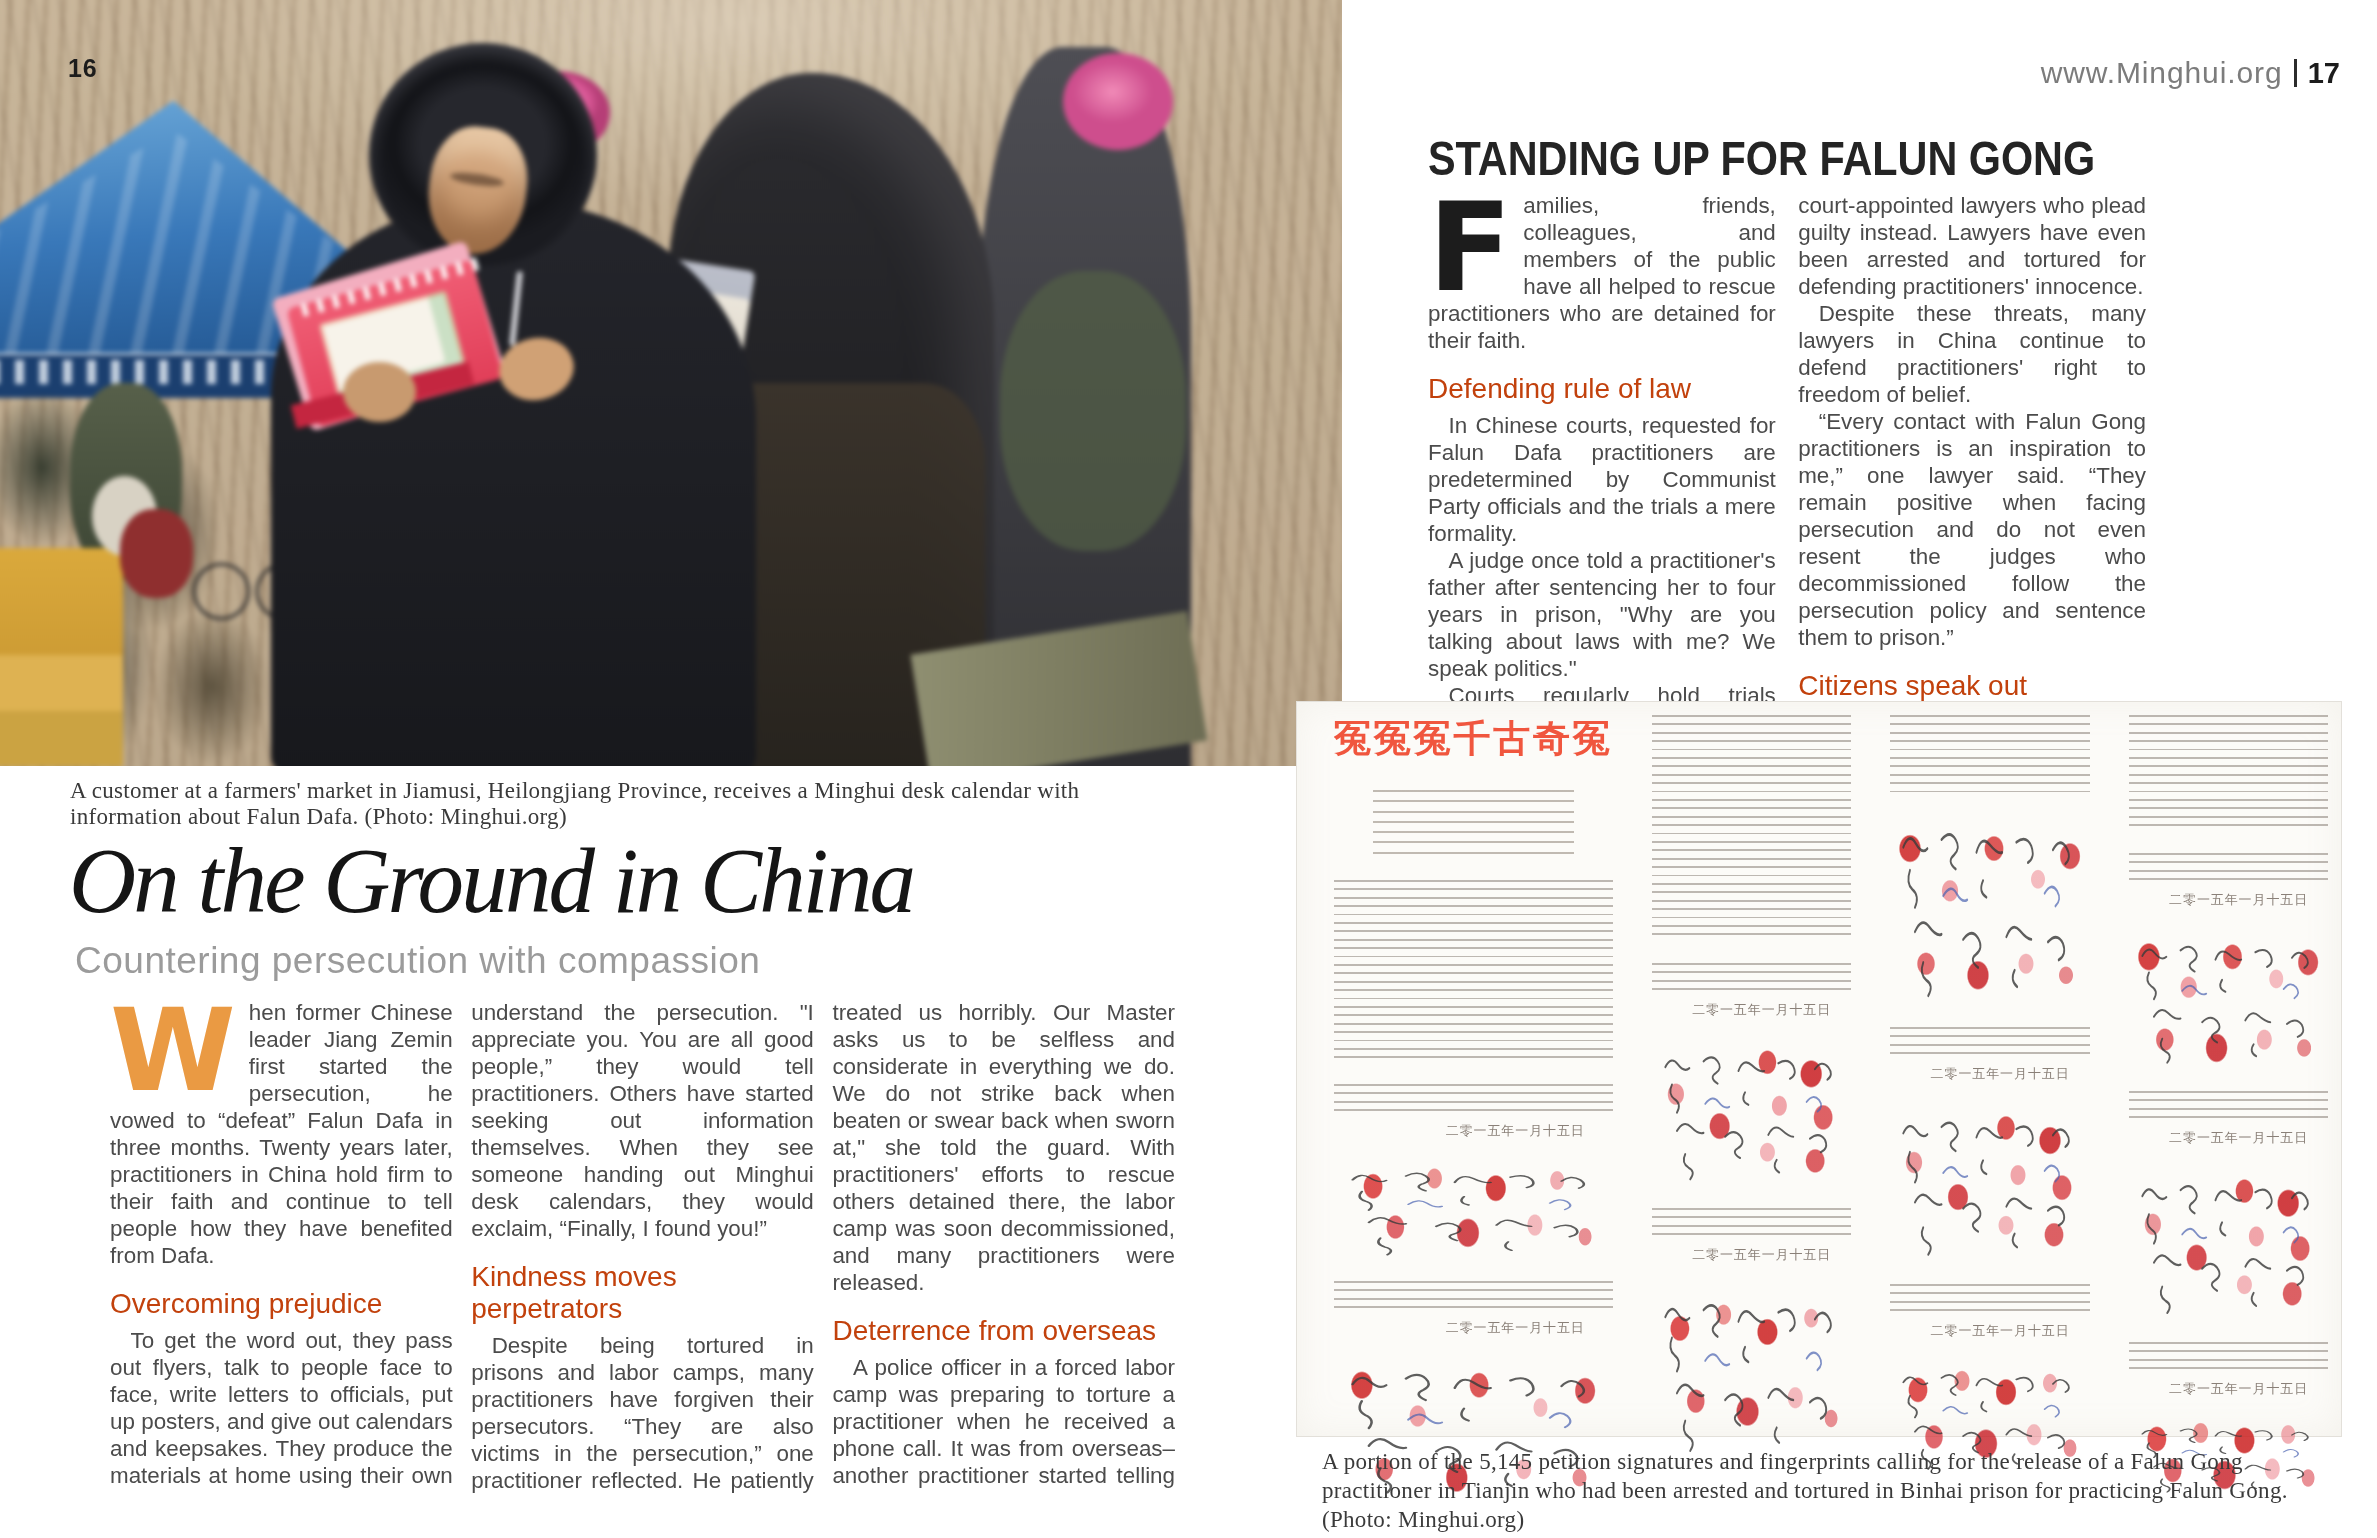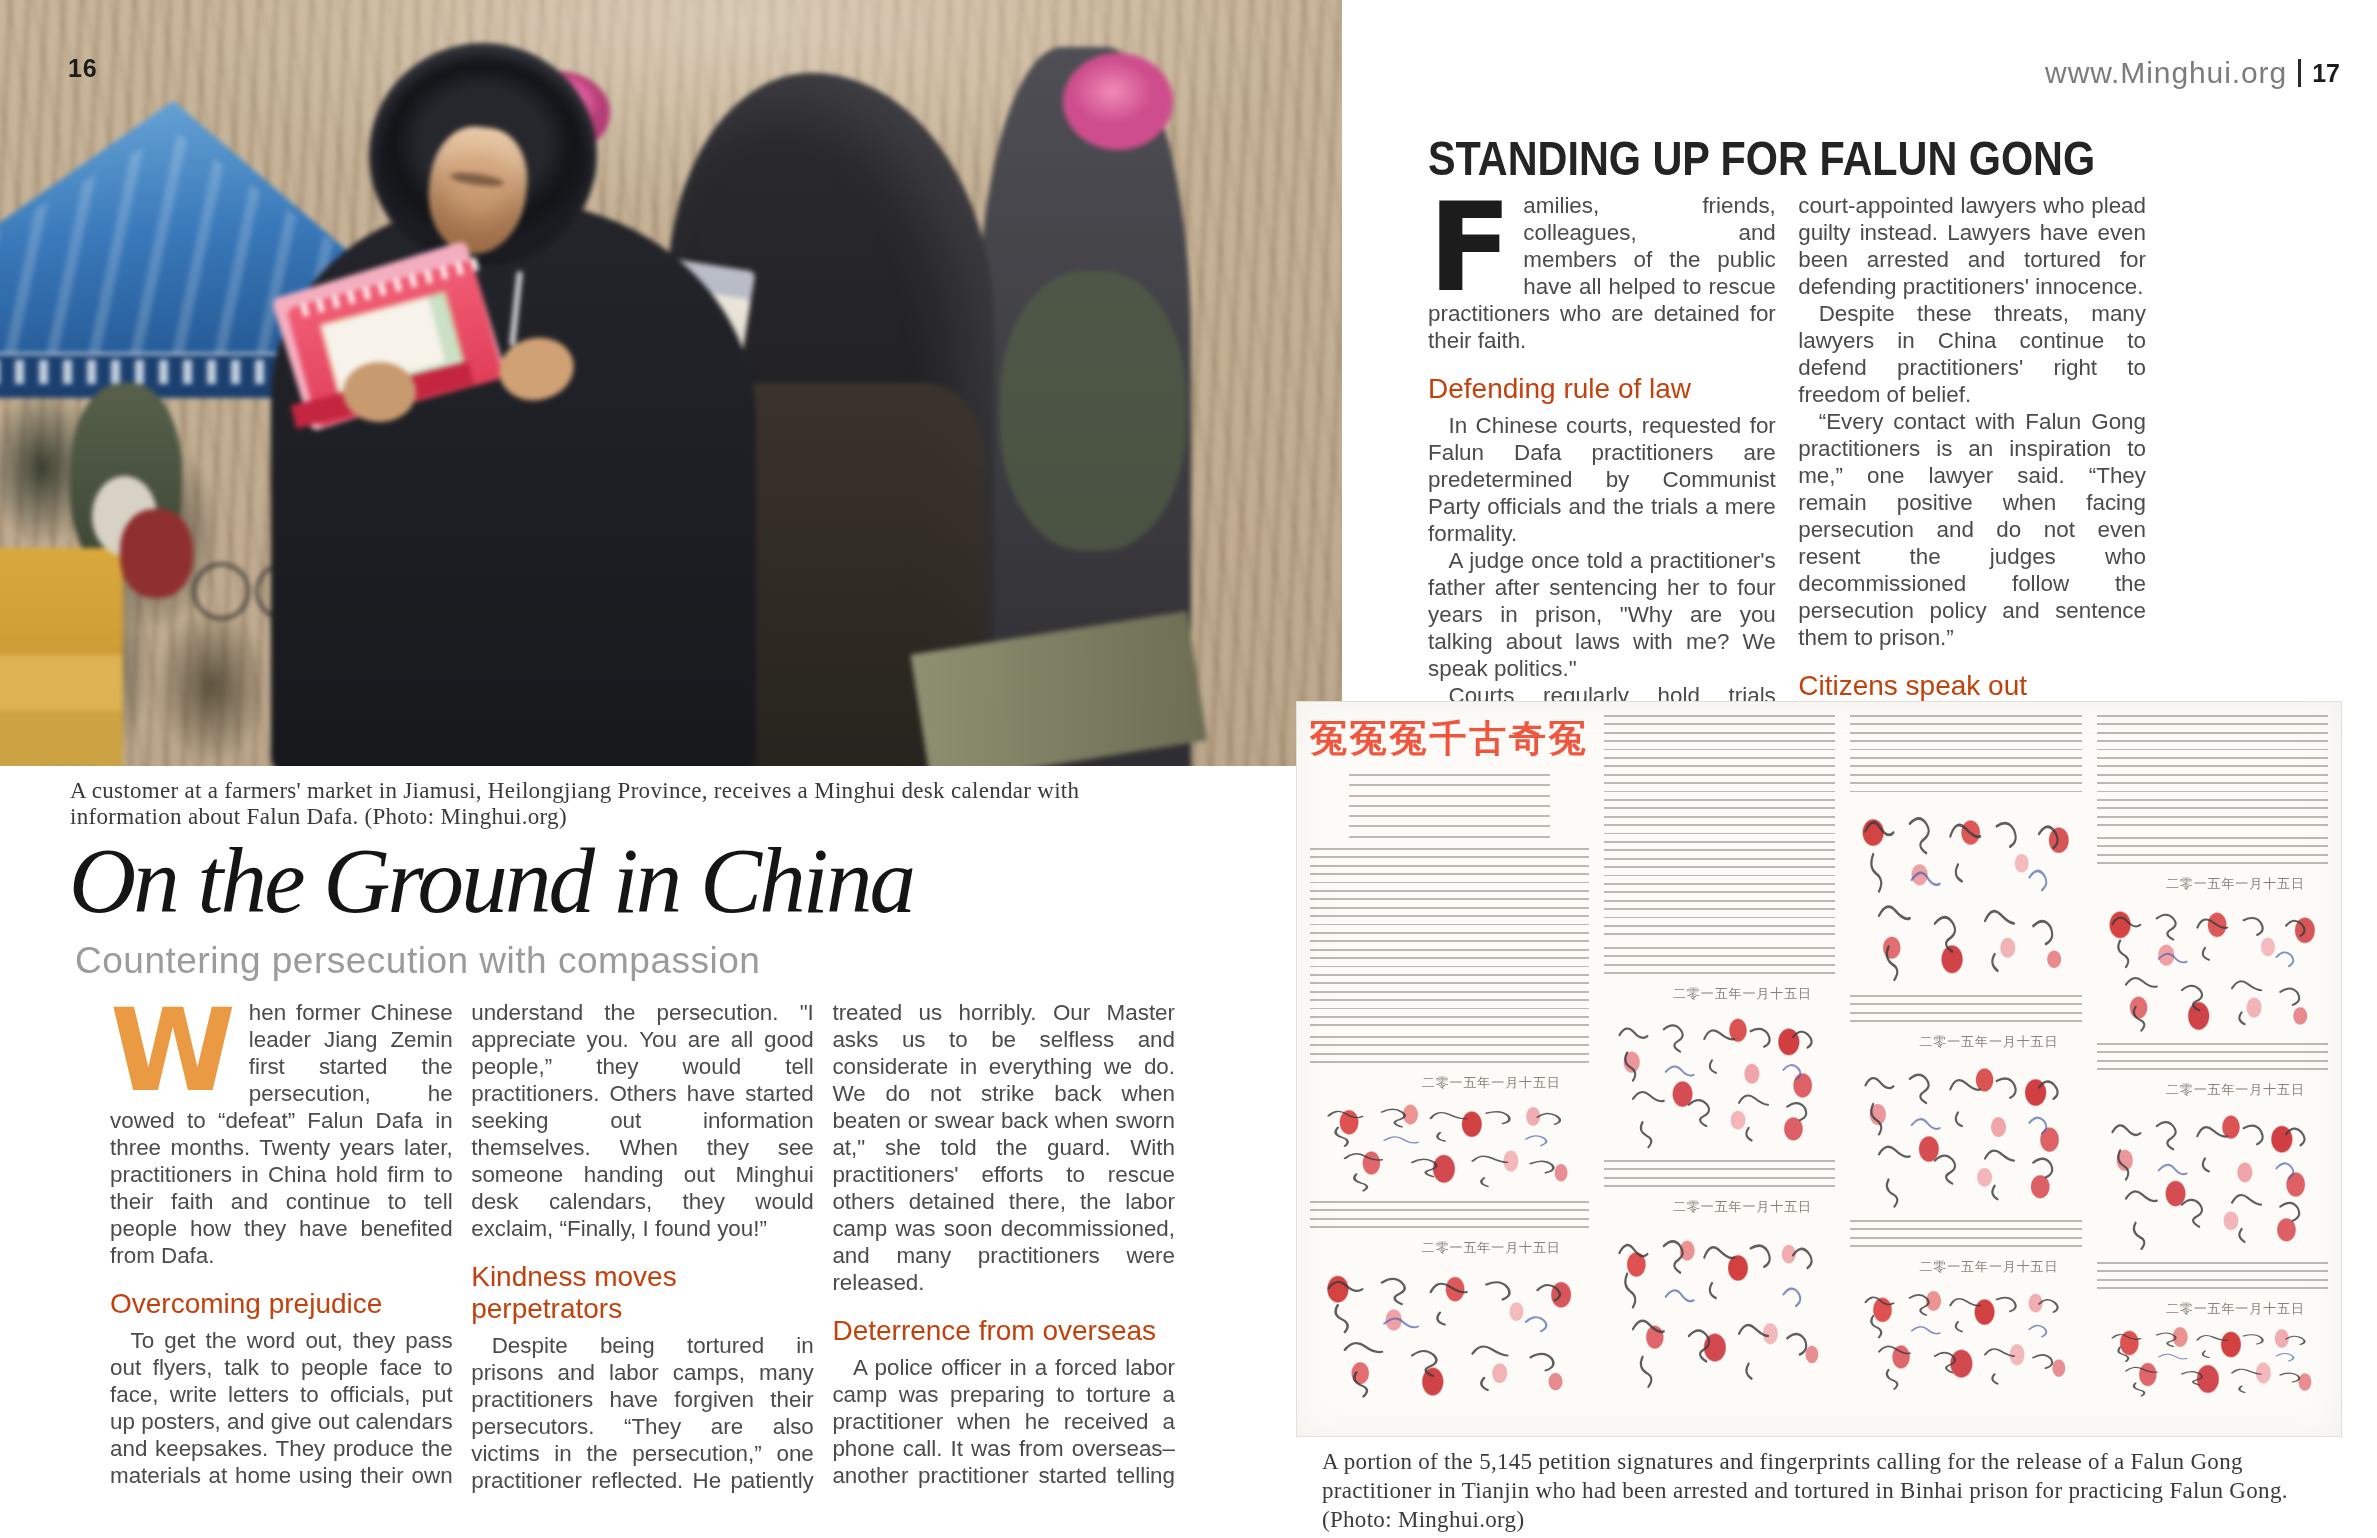--- a/index.html
+++ b/index.html
@@ -87,30 +87,30 @@
   .col p.ind{text-indent:20.5px;}
   .col h2{margin:18.6px 0 7.5px 0;font-size:28px;line-height:32px;font-weight:400;color:#c2410c;}
   .dropcap{float:left;font-weight:bold;font-family:"DejaVu Sans",sans-serif;}
   .dropcap.orange{color:#ea9a43;font-size:114px;line-height:91px;margin:5.6px 13px 0 0;}
   .dropcap.black{color:#1c1c1c;font-size:123px;line-height:95px;margin:7.5px 15px 0 0;letter-spacing:-3.7px;}
 
   
   .rheader{position:absolute;right:37px;top:56px;display:flex;align-items:center;gap:11.2px;}
   .rheader .url{font-size:30px;color:#7c7c7c;letter-spacing:0.9px;}
   .rheader .hbar{width:2.8px;height:28px;background:#2b2b2b;}
-  .rheader .pn{font-size:25px;font-weight:bold;color:#1c1c1c;}
+  .rheader .pn{font-size:29px;font-weight:bold;color:#1c1c1c;}
   .rtitle{position:absolute;left:1428px;top:132px;font-size:44px;font-weight:bold;color:#242424;
      letter-spacing:0px;transform:scale(.94,1.08);transform-origin:left top;white-space:nowrap;}
 
   
   .petition{position:absolute;left:1296px;top:701px;width:1046px;height:736px;
      background:#fcfbf8;border:0.9px solid #e3e0da;box-shadow:inset 0 0 37px rgba(180,170,150,.12);
      padding:13px;box-sizing:border-box;}
   .pet-cols{display:flex;gap:15px;width:100%;height:100%;}
-  .pcol{flex:1 1 0;display:flex;flex-direction:column;gap:5px;}
+  .pcol{flex:1 1 0;display:flex;flex-direction:column;gap:21px;margin-left:24px;}
   .pb{flex:0 0 auto;}
   .pb-title{color:#f0563e;font-weight:bold;font-size:37px;line-height:48px;letter-spacing:2.8px;white-space:nowrap;overflow:hidden;}
   .pb-poem{width:72%;margin:0 auto;opacity:.55;
      background:repeating-linear-gradient(to bottom, #8f8478 0 1.9px, rgba(0,0,0,0) 1.9px 10.3px);}
   .pb-dense{opacity:.5;background:repeating-linear-gradient(to bottom, #7e746b 0 1.9px, rgba(0,0,0,0) 1.9px 8.4px);}
   .pb-stmt{position:relative;}
   .pb-stmt .lines{height:58%;opacity:.5;background:repeating-linear-gradient(to bottom, #7e746b 0 1.9px, rgba(0,0,0,0) 1.9px 8.4px);}
   .pb-stmt .pdate{position:absolute;right:10%;bottom:1.9px;font-size:13px;color:#8a8078;letter-spacing:0.9px;}
   .pb-sig{position:relative;overflow:hidden;}
   .pb-sig svg{position:absolute;inset:0;width:100%;height:100%;}

